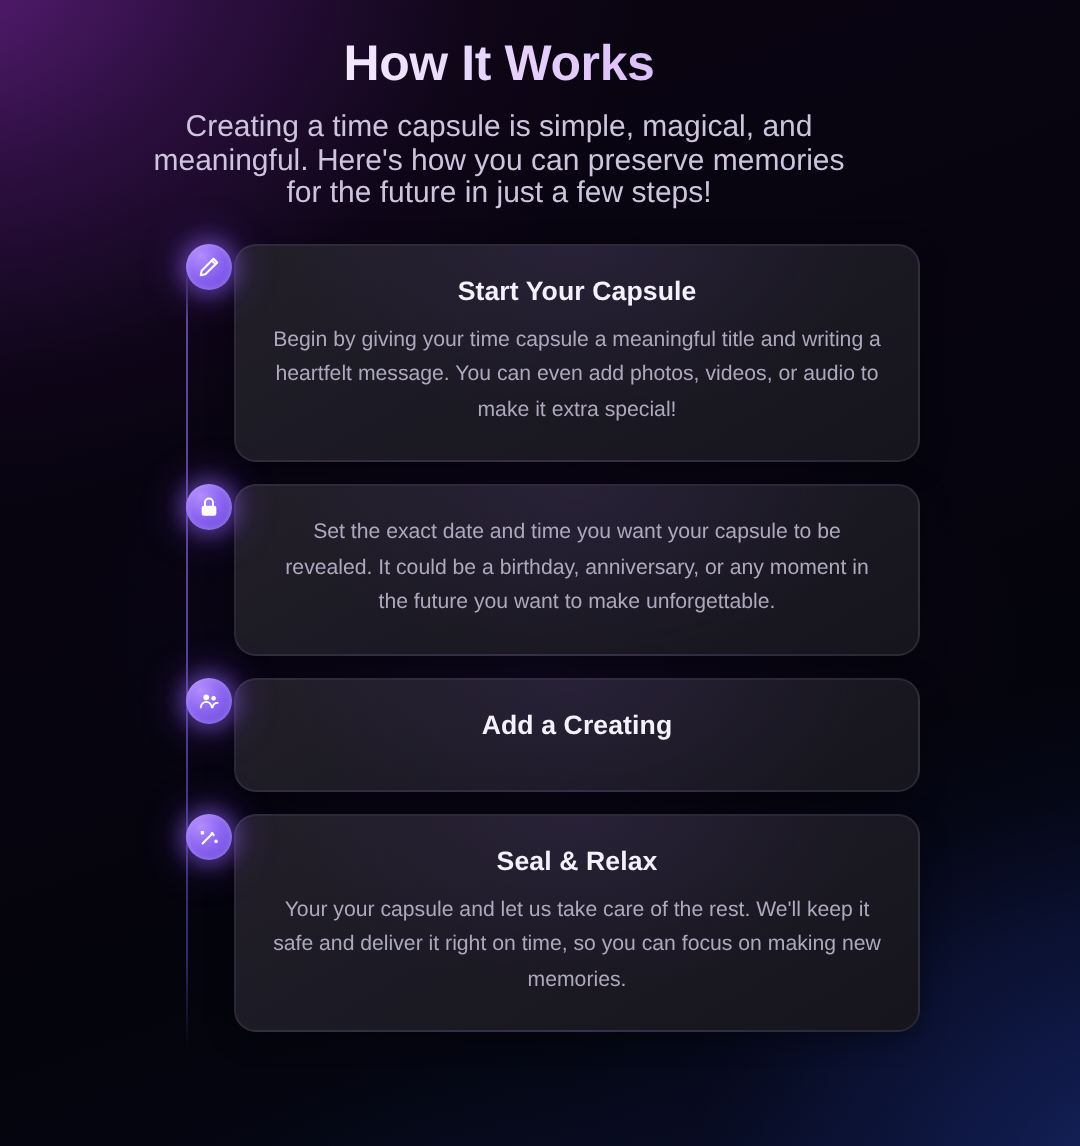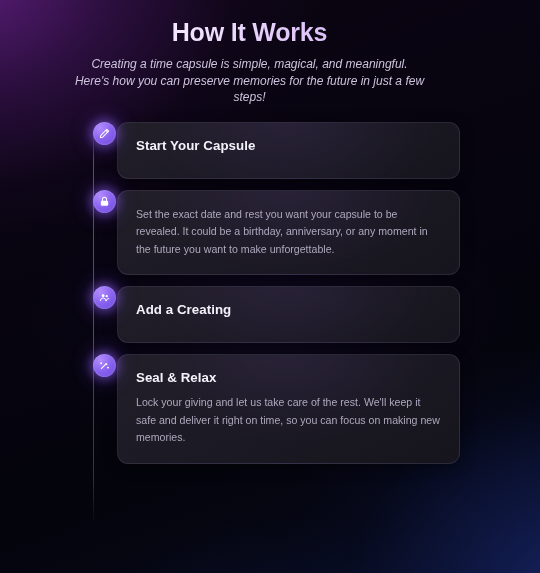--- a/index.html
+++ b/index.html
@@ -63,25 +63,24 @@
     background-clip: text;
     color: transparent;
     -webkit-text-fill-color: transparent;
     text-shadow: none;
     line-height: 31px;
   }
 
   .page-subtitle {
     margin: 8px auto 0;
     width: 350px;
-    font-size: 12px;
+    font-size: 15px;
     line-height: 16.5px;
     color: #cdc4dd;
     font-weight: normal;
-    font-style: italic;
   }
 
   
   .timeline {
     position: relative;
     margin-top: 16px;
     padding-left: 78px;
     padding-right: 0;
   }
 
@@ -97,20 +96,21 @@
         rgba(126, 92, 222, 0.66) 50%,
         rgba(86, 74, 190, 0.55) 88%,
         rgba(60, 60, 150, 0.0) 100%);
   }
 
   .step {
     position: relative;
     display: flex;
     align-items: flex-start;
     margin-bottom: 11px;
+    text-align: center;
   }
 
   .step-marker {
     position: absolute;
     left: 15px;
     top: 0;
     width: 23px;
     height: 23px;
     border-radius: 50%;
     background: radial-gradient(circle at 32% 26%, #b28cff 0%, #8a63f0 48%, #6b46d9 100%);
@@ -175,32 +175,33 @@
 
     <div class="step">
       <div class="step-marker">
         <svg viewBox="0 0 24 24" fill="none" stroke="#ffffff" stroke-width="2.2" stroke-linecap="round" stroke-linejoin="round">
           <path d="M17 3 L21 7 L8 20 L3 21 L4 16 Z"></path>
           <path d="M15 5 L19 9"></path>
         </svg>
       </div>
       <div class="step-card">
         <div class="step-title">Start Your Capsule</div>
+        <div class="step-desc">Begin by giving your time capsule a meaningful title and writing a heartfelt message. You can even add photos, videos, or audio to make it extra special!</div>
       </div>
     </div>
 
     <div class="step">
       <div class="step-marker">
         <svg viewBox="0 0 24 24" fill="none" stroke="#ffffff" stroke-width="2.2" stroke-linecap="round" stroke-linejoin="round">
           <rect x="4" y="10.5" width="16" height="11" rx="2.4" fill="#ffffff" stroke="none"></rect>
           <path d="M7.6 10.5 V7.2 a4.4 4.4 0 0 1 8.8 0 V10.5"></path>
         </svg>
       </div>
       <div class="step-card">
-        <div class="step-desc">Set the exact date and rest you want your capsule to be revealed. It could be a birthday, anniversary, or any moment in the future you want to make unforgettable.</div>
+        <div class="step-desc">Set the exact date and time you want your capsule to be revealed. It could be a birthday, anniversary, or any moment in the future you want to make unforgettable.</div>
       </div>
     </div>
 
     <div class="step">
       <div class="step-marker">
         <svg viewBox="0 0 24 24" fill="none" stroke="#ffffff" stroke-width="2" stroke-linecap="round" stroke-linejoin="round">
           <circle cx="9" cy="8" r="3.2" fill="#ffffff" stroke="none"></circle>
           <circle cx="17" cy="9" r="2.5" fill="#ffffff" stroke="none"></circle>
           <path d="M3 19 a6 6 0 0 1 12 0"></path>
           <path d="M16 19 a5 5 0 0 1 5.5 -5"></path>
@@ -217,18 +218,18 @@
           <path d="M5 19 L16 8"></path>
           <path d="M15.2 6.4 L18.6 9.8 L17 11.4 L13.6 8 Z" fill="#ffffff" stroke="none"></path>
           <path d="M4 6.5 L5.6 8.1"></path>
           <path d="M5.6 6.5 L4 8.1"></path>
           <path d="M19 16 L20.4 17.4"></path>
           <path d="M20.4 16 L19 17.4"></path>
         </svg>
       </div>
       <div class="step-card">
         <div class="step-title">Seal &amp; Relax</div>
-        <div class="step-desc">Lock your giving and let us take care of the rest. We'll keep it safe and deliver it right on time, so you can focus on making new memories.</div>
+        <div class="step-desc">Your your capsule and let us take care of the rest. We'll keep it safe and deliver it right on time, so you can focus on making new memories.</div>
       </div>
     </div>
   </div>
 
 </div>
 
 </body></html>

